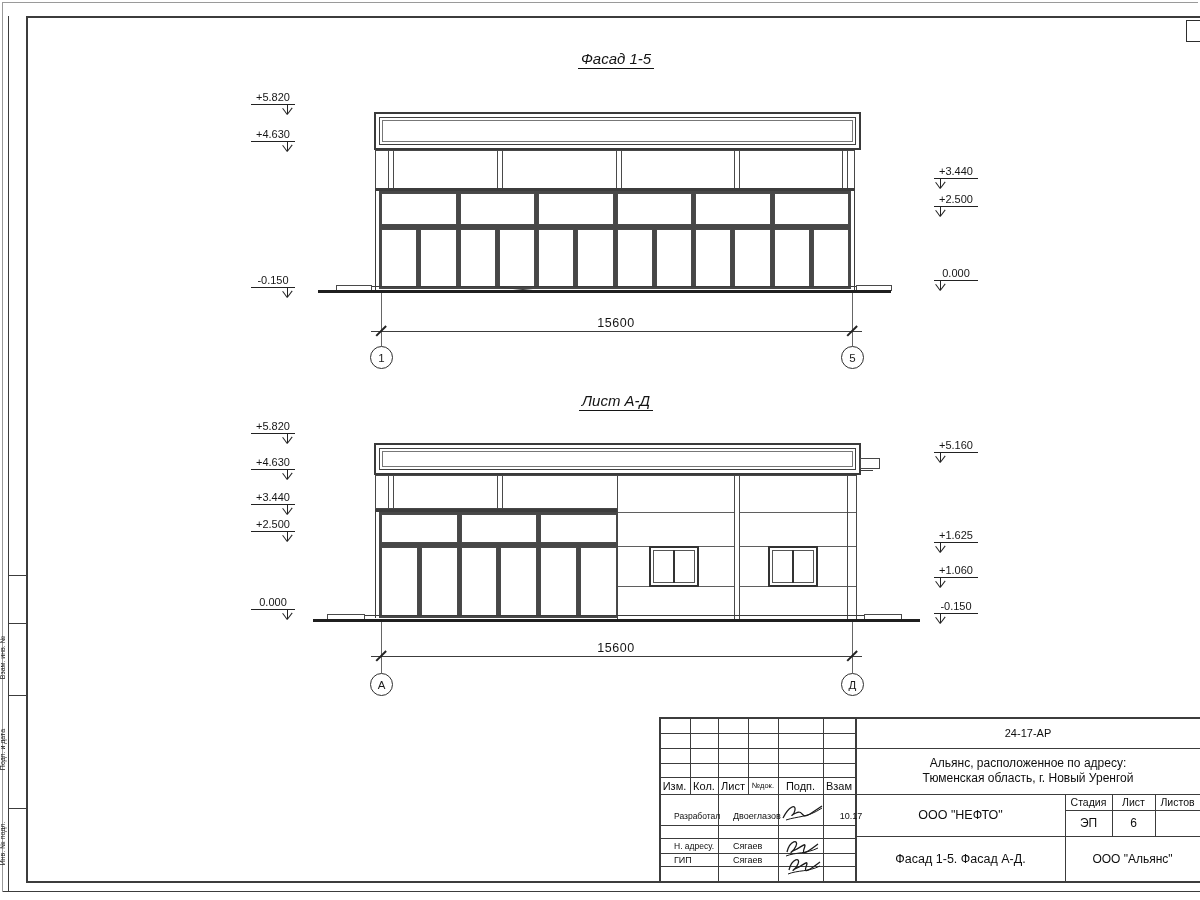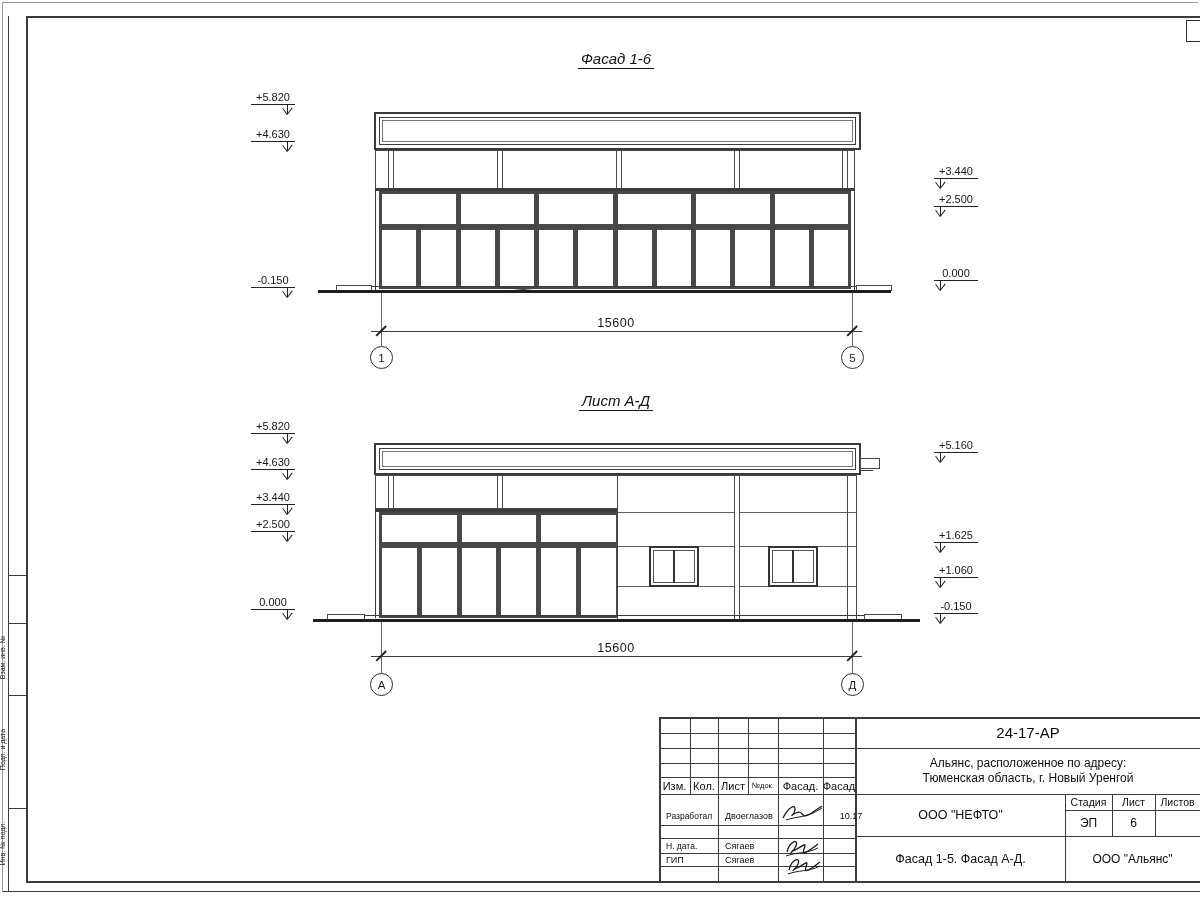--- a/index.html
+++ b/index.html
@@ -35,21 +35,21 @@
   .arr .d1{left:1px;top:4px;width:7.5px;height:1px;transform:rotate(53deg);transform-origin:left top;}
   .arr .d2{left:5px;top:10px;width:7.5px;height:1px;transform:rotate(-53deg);transform-origin:left top;}
   
   .tick{position:absolute;width:14px;height:1.5px;background:#222;transform:rotate(-45deg);}
   .dimt{position:absolute;width:100px;text-align:center;font-size:12.5px;color:#161616;letter-spacing:.5px;}
   .axc{position:absolute;width:21px;height:21px;border:1.2px solid #2e2e2e;border-radius:50%;background:#fff;display:flex;align-items:center;justify-content:center;font-size:11.5px;}
   .ftitle{position:absolute;width:200px;text-align:center;font-size:15px;font-style:italic;color:#141414;}
   .ftitle span{border-bottom:1px solid #141414;padding:0 3px 1px;}
   
   .c{position:absolute;display:flex;align-items:center;justify-content:center;color:#0e0e0e;text-align:center;box-sizing:border-box;}
-  .cl{justify-content:flex-start;text-align:center;padding-left:7px;}
+  .cl{justify-content:flex-start;text-align:center;padding-left:15px;}
   .cb{align-items:flex-end;padding-bottom:4px;}
   .vlab{position:absolute;width:70px;text-align:center;font-size:7px;color:#222;transform:rotate(-90deg);white-space:nowrap;}
   svg{position:absolute;overflow:visible;}
 </style>
 </head>
 <body>
 
 <div class="sheet">
 
   <div>
@@ -64,21 +64,21 @@
     <div class="l" style="left:8px;top:623px;width:19px;height:1px"></div>
     <div class="l" style="left:8px;top:695px;width:19px;height:1px"></div>
     <div class="l" style="left:8px;top:808px;width:19px;height:1px"></div>
     <div class="vlab" style="left:-33px;top:654px">Взам. инв. №</div>
     <div class="vlab" style="left:-33px;top:746px">Подп. и дата</div>
     <div class="vlab" style="left:-33px;top:840px">Инв. № подл.</div>
     <div style="position:absolute;left:1186px;top:20px;width:28px;height:20px;border:1.5px solid #2e2e2e"></div>
   </div>
 
   <div>
-    <div class="ftitle" style="left:516px;top:50px"><span>Фасад 1-6</span></div>
+    <div class="ftitle" style="left:516px;top:50px"><span>Фасад 1-5</span></div>
 
     <div class="sign" style="left:374px;top:112px;width:487px;height:38px;box-sizing:border-box">
         <i class="f1"></i>
         <i class="f2"></i>
       </div>
 
     <div class="frieze" style="left:375px;top:150px;width:480px;height:40px;box-sizing:border-box">
       <i class="post" style="left:12px"></i>
         <i class="post" style="left:121px"></i>
         <i class="post" style="left:240px"></i>
@@ -337,45 +337,45 @@
     <div class="l" style="left:659px;top:838px;width:197px;height:1px"></div>
     <div class="l" style="left:659px;top:853px;width:197px;height:1px"></div>
     <div class="l" style="left:659px;top:866px;width:197px;height:1px"></div>
     <div class="l" style="left:1065px;top:810px;width:135px;height:1px"></div>
     <div class="l" style="left:856px;top:836px;width:344px;height:1px"></div>
 
     <div class="c" style="left:659px;top:777px;width:31px;height:17px;font-size:11px">Изм.</div>
     <div class="c" style="left:690px;top:777px;width:28px;height:17px;font-size:11px">Кол.</div>
     <div class="c" style="left:718px;top:777px;width:30px;height:17px;font-size:11px">Лист</div>
     <div class="c" style="left:748px;top:777px;width:30px;height:17px;font-size:7.5px">№док.</div>
-    <div class="c" style="left:778px;top:777px;width:45px;height:17px;font-size:11px">Фасад.</div>
-    <div class="c" style="left:823px;top:777px;width:32px;height:17px;font-size:11px">Фасад</div>
+    <div class="c" style="left:778px;top:777px;width:45px;height:17px;font-size:11px">Подп.</div>
+    <div class="c" style="left:823px;top:777px;width:32px;height:17px;font-size:11px">Взам</div>
 
     <div class="c cl cb" style="left:659px;top:794px;width:59px;height:31px;font-size:8.5px">Разработал</div>
     <div class="c cl cb" style="left:718px;top:794px;width:60px;height:31px;font-size:9px">Двоеглазов</div>
     <div class="c cb" style="left:823px;top:794px;width:56px;height:31px;font-size:9px">10.17</div>
-    <div class="c cl" style="left:659px;top:838px;width:59px;height:15px;font-size:8.5px">Н. дата.</div>
+    <div class="c cl" style="left:659px;top:838px;width:59px;height:15px;font-size:8.5px">Н. адресу.</div>
     <div class="c cl" style="left:718px;top:838px;width:60px;height:15px;font-size:9px">Сягаев</div>
     <div class="c cl" style="left:659px;top:853px;width:59px;height:13px;font-size:9px">ГИП</div>
     <div class="c cl" style="left:718px;top:853px;width:60px;height:13px;font-size:9px">Сягаев</div>
 
     <svg style="left:780px;top:798px" width="44" height="26" viewBox="0 0 44 26">
         <path d="M3 20 C9 8 16 6 15 12 C14 18 8 19 16 15 C24 11 20 22 30 16 L42 8" fill="none" stroke="#1a1a1a" stroke-width="1.3"></path>
         <path d="M6 22 C18 18 27 20 42 10" fill="none" stroke="#1a1a1a" stroke-width="1"></path>
       </svg>
     <svg style="left:782px;top:836px" width="40" height="24" viewBox="0 0 40 24">
         <path d="M5 16 C8 4 17 3 14 10 C11 17 5 18 13 14 C21 10 25 5 22 13 C19 21 28 14 36 8" fill="none" stroke="#1a1a1a" stroke-width="1.3"></path>
         <path d="M4 20 C14 16 24 18 36 12" fill="none" stroke="#1a1a1a" stroke-width="1"></path>
       </svg>
     <svg style="left:784px;top:854px" width="40" height="24" viewBox="0 0 40 24">
         <path d="M5 16 C8 4 17 3 14 10 C11 17 5 18 13 14 C21 10 25 5 22 13 C19 21 28 14 36 8" fill="none" stroke="#1a1a1a" stroke-width="1.3"></path>
         <path d="M4 20 C14 16 24 18 36 12" fill="none" stroke="#1a1a1a" stroke-width="1"></path>
       </svg>
 
-    <div class="c" style="left:856px;top:717px;width:344px;height:31px;font-size:15px">24-17-АР</div>
+    <div class="c" style="left:856px;top:717px;width:344px;height:31px;font-size:11px">24-17-АР</div>
     <div class="c" style="left:856px;top:748px;width:344px;height:46px;flex-direction:column;font-size:12px;line-height:15px">
       <span>Альянс, расположенное по адресу:</span>
       <span>Тюменская область, г. Новый Уренгой</span>
     </div>
     <div class="c" style="left:856px;top:794px;width:209px;height:42px;font-size:12.5px">ООО "НЕФТО"</div>
     <div class="c" style="left:1065px;top:794px;width:47px;height:16px;font-size:10.5px">Стадия</div>
     <div class="c" style="left:1112px;top:794px;width:43px;height:16px;font-size:10.5px">Лист</div>
     <div class="c" style="left:1155px;top:794px;width:45px;height:16px;font-size:10.5px">Листов</div>
     <div class="c" style="left:1065px;top:810px;width:47px;height:26px;font-size:12px">ЭП</div>
     <div class="c" style="left:1112px;top:810px;width:43px;height:26px;font-size:12px">6</div>

